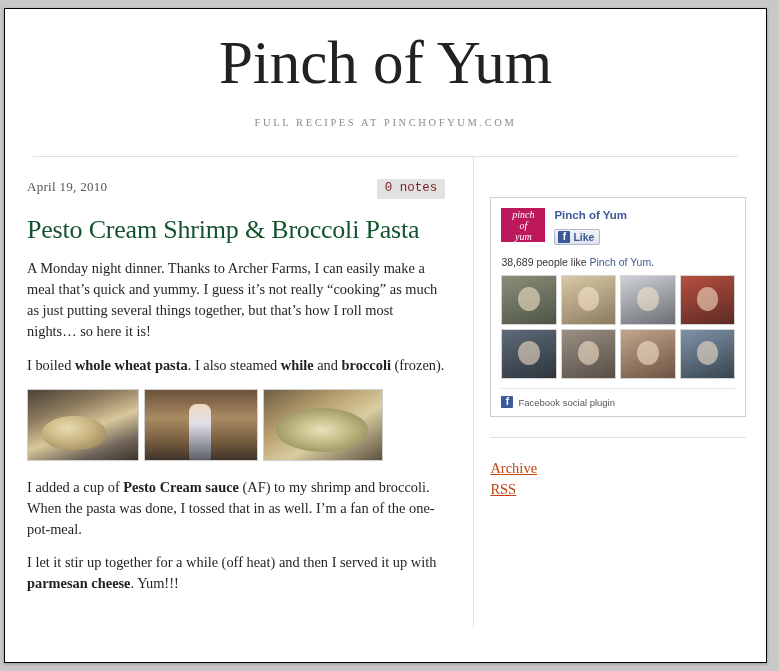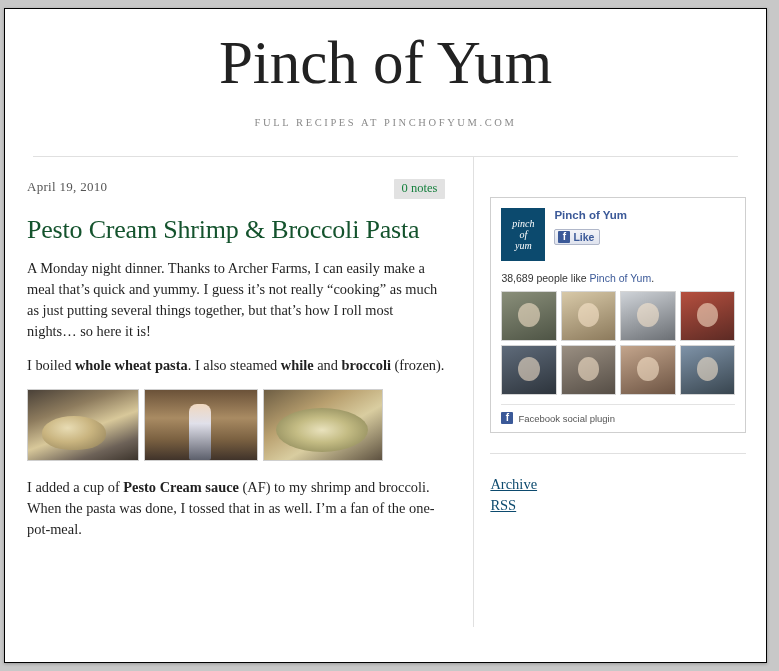--- a/index.html
+++ b/index.html
@@ -82,22 +82,22 @@
     justify-content: space-between;
   }
   .post-date {
     font-family: "Liberation Serif", serif;
     font-size: 13px;
     color: #555555;
     letter-spacing: 0.3px;
   }
   .notes-badge {
     background: #e2e2e2;
-    color: #15803d;
-    font-family: Liberation Serif, serif;
+    color: #7f1d1d;
+    font-family: Liberation Mono, monospace;
     font-size: 12.5px;
     padding: 3px 8px 4px 8px;
     line-height: 1;
     border-radius: 1px;
   }
 
   .post-title {
     font-family: "Liberation Serif", serif;
     font-size: 26px;
     font-weight: normal;
@@ -192,22 +192,22 @@
     background: #ffffff;
     padding: 10px 10px 8px 10px;
   }
   .fb-head {
     display: flex;
     align-items: flex-start;
     gap: 9px;
   }
   .fb-logo {
     width: 44px;
-    height: 53px;
-    background: #0c4a6e;
+    height: 34px;
+    background: #be185d;
     color: #ffffff;
     font-family: "Liberation Serif", serif;
     font-size: 10px;
     line-height: 1.1;
     display: flex;
     flex-direction: column;
     align-items: center;
     justify-content: center;
     flex: none;
     font-style: italic;
@@ -329,21 +329,21 @@
     cursor: pointer;
   }
 
   .side-links {
     margin-top: 22px;
     font-family: "Liberation Serif", serif;
     font-size: 14.5px;
   }
   .side-links a {
     display: block;
-    color: #0c4a6e;
+    color: #c2410c;
     text-decoration: underline;
     margin-bottom: 4px;
   }
 </style>
 </head>
 <body>
 
 <div class="page">
 
   <div class="site-header">
@@ -368,20 +368,21 @@
         <p><span>A Monday night dinner.  Thanks to Archer Farms, I can easily make a meal that’s quick and yummy.  I guess it’s not really “cooking” as much as just putting several things together, but that’s how I roll most nights… so here it is!</span></p>
         <p><span>I boiled </span><b>whole wheat pasta</b><span>.  I also steamed </span><b>while</b><span> and </span><b>broccoli</b><span> (frozen).</span></p>
 
         <div class="photo-strip">
           <div class="photo photo-1"></div>
           <div class="photo photo-2"></div>
           <div class="photo photo-3"></div>
         </div>
 
         <p><span>I added a cup of </span><b>Pesto Cream sauce</b><span> (AF) to my shrimp and broccoli.  When the pasta was done, I tossed that in as well.  I’m a fan of the one-pot-meal.</span></p>
+        <p><span>I let it stir up together for a while (off heat) and then I served it up with </span><b>parmesan cheese</b><span>.  Yum!!!</span></p>
       </div>
     </div>
 
     <div class="col-side">
 
 
       <div class="fb-box">
         <div class="fb-head">
           <div class="fb-logo">
             <span>pinch</span>

